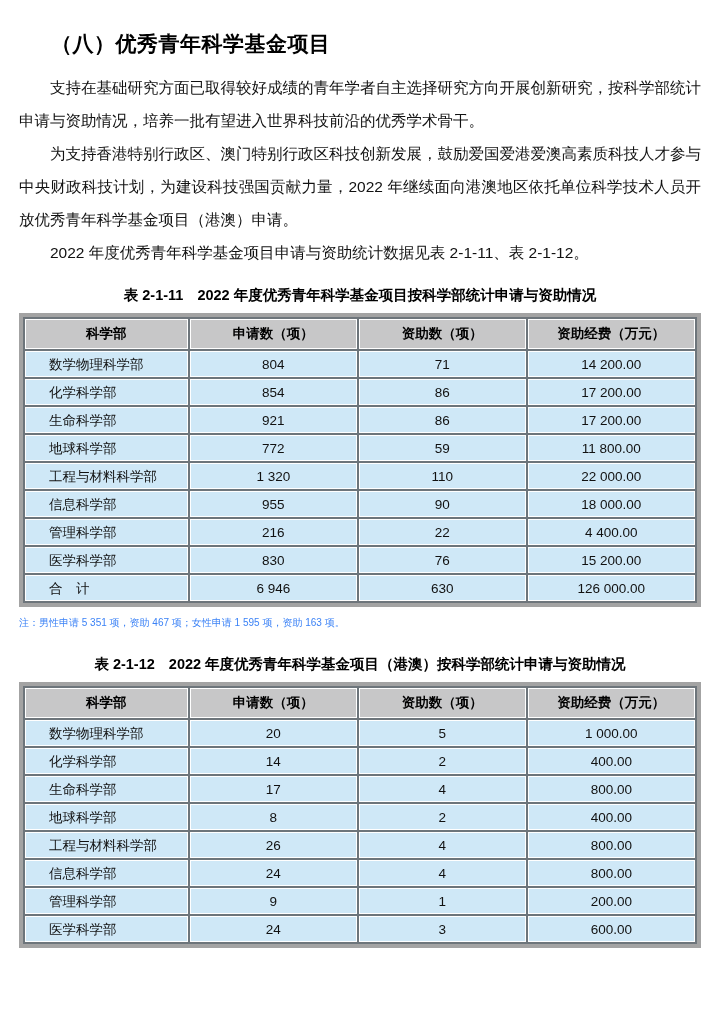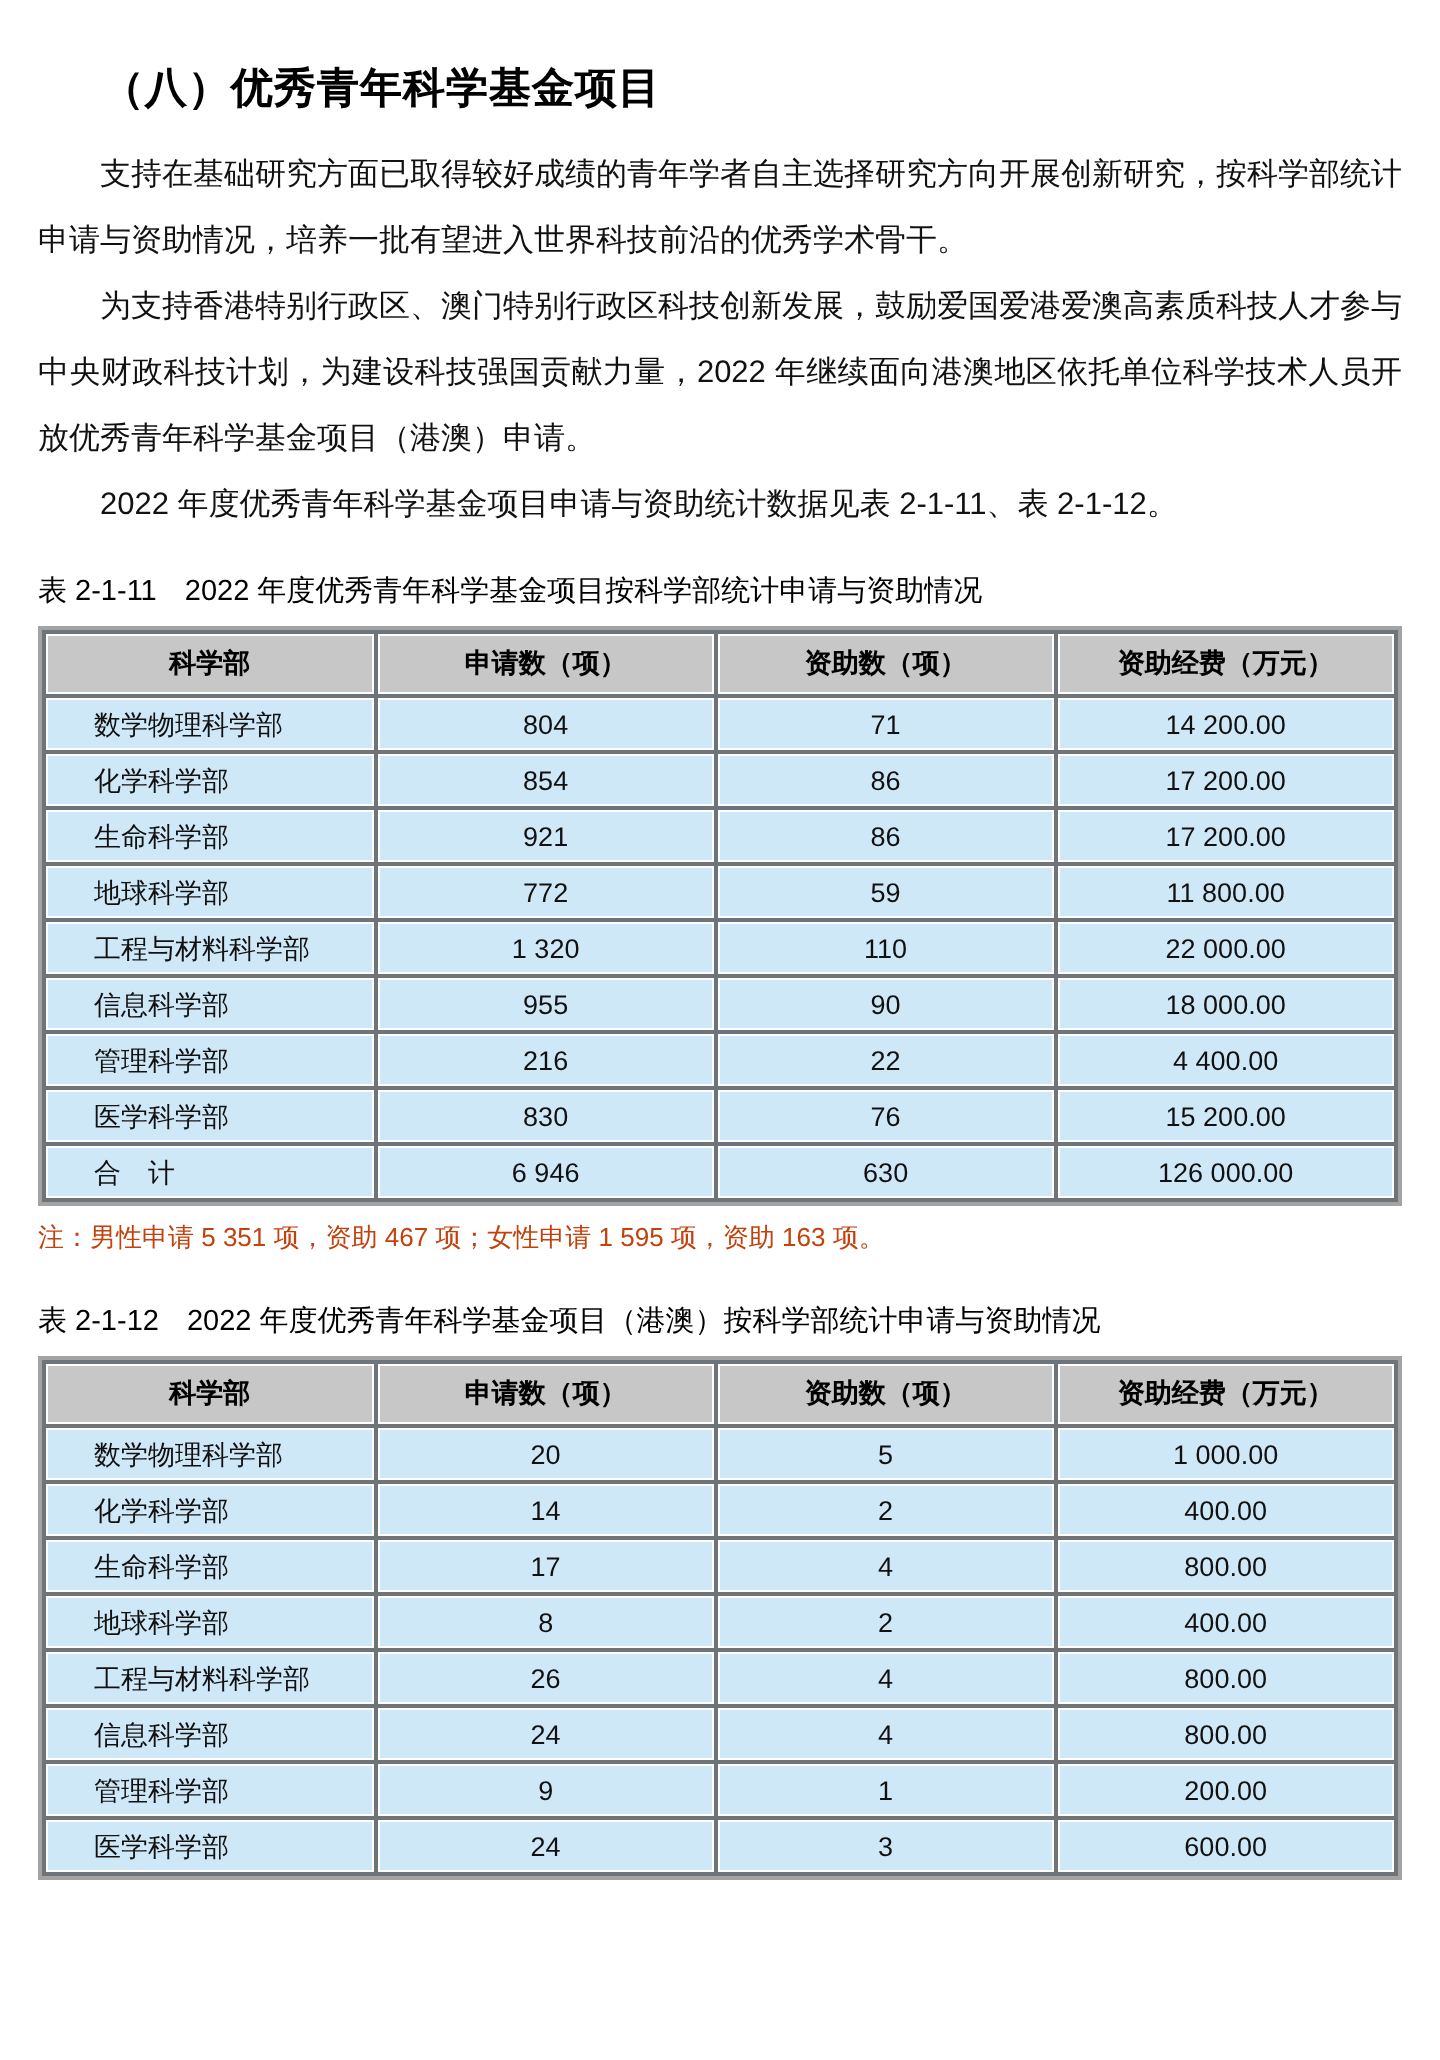--- a/index.html
+++ b/index.html
@@ -29,35 +29,35 @@
     line-height: 33px;
     text-indent: 2em;
     text-align: justify;
     color: #111;
   }
   .body-text p.kai {
     font-family: "Liberation Serif", serif;
   }
 
   .table-caption {
-    text-align: left;
-    font-weight: 400;
+    text-align: center;
+    font-weight: 700;
     font-size: 14.5px;
     color: #000;
     margin-top: 17px;
     margin-bottom: 8px;
   }
   .table-caption .cap-no { margin-right: 14px; }
 
   table.stat-table {
     width: 100%;
     border-collapse: separate;
     border-spacing: 2px;
     background: #6d757b;          
-    border: 2px solid #a3a3a3;    
+    border: 4px solid #a3a3a3;    
     table-layout: fixed;
   }
   table.stat-table col.c1 { width: 24.5%; }
   table.stat-table col.c2 { width: 25.2%; }
   table.stat-table col.c3 { width: 25.1%; }
   table.stat-table col.c4 { width: 25.2%; }
 
   table.stat-table th {
     background: #c7c7c8;
     border: 1px solid #ffffff;
@@ -73,22 +73,22 @@
     border: 1px solid #ffffff;
     font-size: 13.5px;
     color: #111;
     padding: 3.5px 6px;
     line-height: 17px;
   }
   table.stat-table td.dept { text-align: left; padding-left: 23px; }
   table.stat-table td.num  { text-align: center; }
 
   .table-note {
-    font-size: 13px;
-    color: #c2410c;
+    font-size: 10px;
+    color: #3b82f6;
     margin-top: 7px;
     line-height: 17px;
   }
 
   .tbl2-block { margin-top: 24px; }
 </style>
 </head>
 <body>
 
 <div class="page">

